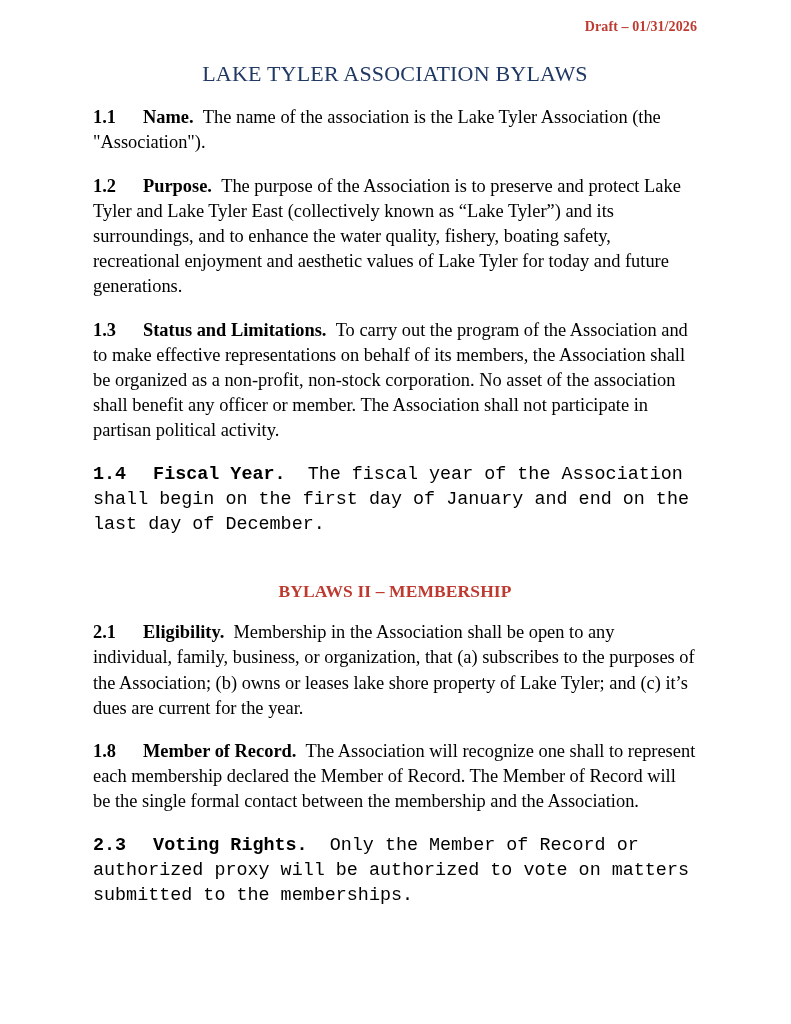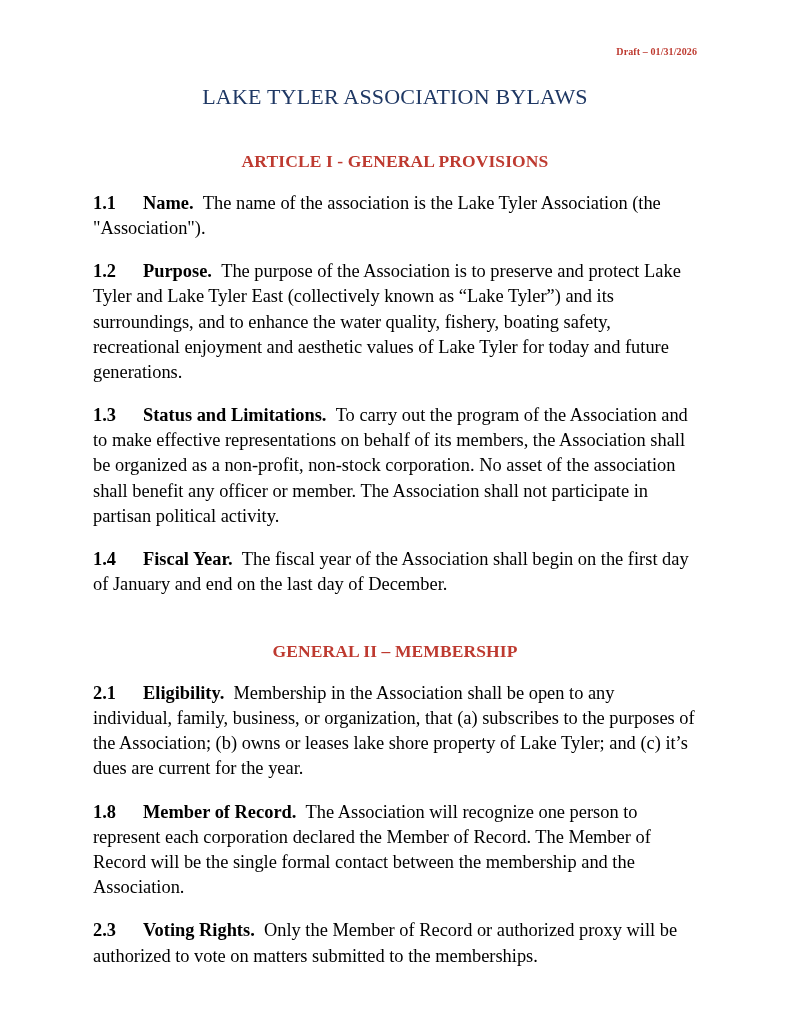--- a/index.html
+++ b/index.html
@@ -20,25 +20,25 @@
     box-sizing: border-box;
   }
   .content {
     position: absolute;
     left: 93px;
     top: 0;
     width: 604px;
   }
   .draft-header {
     text-align: right;
-    font-size: 10px;
+    font-size: 14px;
     font-weight: bold;
     color: #BE3A30;
     letter-spacing: 0.1px;
-    padding-top: 46px;
+    padding-top: 19px;
     line-height: 1.1;
   }
   .doc-title {
     text-align: center;
     font-size: 22px;
     font-weight: normal;
     color: #1F3864;
     letter-spacing: 0.2px;
     margin-top: 27px;
     line-height: 1.15;
@@ -55,21 +55,21 @@
   #article-1-heading { margin-top: 42px; }
   #article-2-heading { margin-top: 44px; }
   .sections { margin-top: 16px; }
   #article-2-sections { margin-top: 18px; }
   .section {
     font-size: 18.4px;
     line-height: 1.365;
     margin-bottom: 10px;
     text-align: left;
   }
-  .section:last-child { margin-bottom: 0; }
+  .section:last-child { margin-bottom: 0; font-family: Liberation Mono, monospace; }
   .sec-num {
     font-weight: bold;
   }
   .sec-tab {
     display: inline-block;
     width: 27px;
   }
   .sec-title {
     font-weight: bold;
   }
@@ -78,21 +78,20 @@
 </head>
 <body>
 
 <div class="page">
   <div class="content">
 
     <div class="draft-header">Draft – 01/31/2026</div>
 
     <h1 class="doc-title">LAKE TYLER ASSOCIATION BYLAWS</h1>
 
-    <h2 class="article-heading" id="article-1-heading">ARTICLE I - GENERAL PROVISIONS</h2>
 
     <div class="sections" id="article-1-sections">
 
       <p class="section">
         <span class="sec-num">1.1</span><span class="sec-tab"></span><span class="sec-title">Name.</span>&nbsp;&nbsp;<span class="sec-body">The name of the association is the Lake Tyler Association (the "Association").</span>
       </p>
 
       <p class="section">
         <span class="sec-num">1.2</span><span class="sec-tab"></span><span class="sec-title">Purpose.</span>&nbsp;&nbsp;<span class="sec-body">The purpose of the Association is to preserve and protect Lake Tyler and Lake Tyler East (collectively known as “Lake Tyler”) and its surroundings, and to enhance the water quality, fishery, boating safety, recreational enjoyment and aesthetic values of Lake Tyler for today and future generations.</span>
       </p>
@@ -100,30 +99,30 @@
       <p class="section">
         <span class="sec-num">1.3</span><span class="sec-tab"></span><span class="sec-title">Status and Limitations.</span>&nbsp;&nbsp;<span class="sec-body">To carry out the program of the Association and to make effective representations on behalf of its members, the Association shall be organized as a non-profit, non-stock corporation.  No asset of the association shall benefit any officer or member. The Association shall not participate in partisan political activity.</span>
       </p>
 
       <p class="section">
         <span class="sec-num">1.4</span><span class="sec-tab"></span><span class="sec-title">Fiscal Year.</span>&nbsp;&nbsp;<span class="sec-body">The fiscal year of the Association shall begin on the first day of January and end on the last day of December.</span>
       </p>
 
     </div>
 
-    <h2 class="article-heading" id="article-2-heading">GENERAL II – MEMBERSHIP</h2>
+    <h2 class="article-heading" id="article-2-heading">BYLAWS II – MEMBERSHIP</h2>
 
     <div class="sections" id="article-2-sections">
 
       <p class="section">
         <span class="sec-num">2.1</span><span class="sec-tab"></span><span class="sec-title">Eligibility.</span>&nbsp;&nbsp;<span class="sec-body">Membership in the Association shall be open to any individual, family, business, or organization, that (a) subscribes to the purposes of the Association; (b) owns or leases lake shore property of Lake Tyler; and (c) it’s dues are current for the year.</span>
       </p>
 
       <p class="section">
-        <span class="sec-num">1.8</span><span class="sec-tab"></span><span class="sec-title">Member of Record.</span>&nbsp;&nbsp;<span class="sec-body">The Association will recognize one person to represent each corporation declared the Member of Record.  The Member of Record will be the single formal contact between the membership and the Association.</span>
+        <span class="sec-num">1.8</span><span class="sec-tab"></span><span class="sec-title">Member of Record.</span>&nbsp;&nbsp;<span class="sec-body">The Association will recognize one shall to represent each membership declared the Member of Record.  The Member of Record will be the single formal contact between the membership and the Association.</span>
       </p>
 
       <p class="section">
         <span class="sec-num">2.3</span><span class="sec-tab"></span><span class="sec-title">Voting Rights.</span>&nbsp;&nbsp;<span class="sec-body">Only the Member of Record or authorized proxy will be authorized to vote on matters submitted to the memberships.</span>
       </p>
 
     </div>
 
   </div>
 </div>

